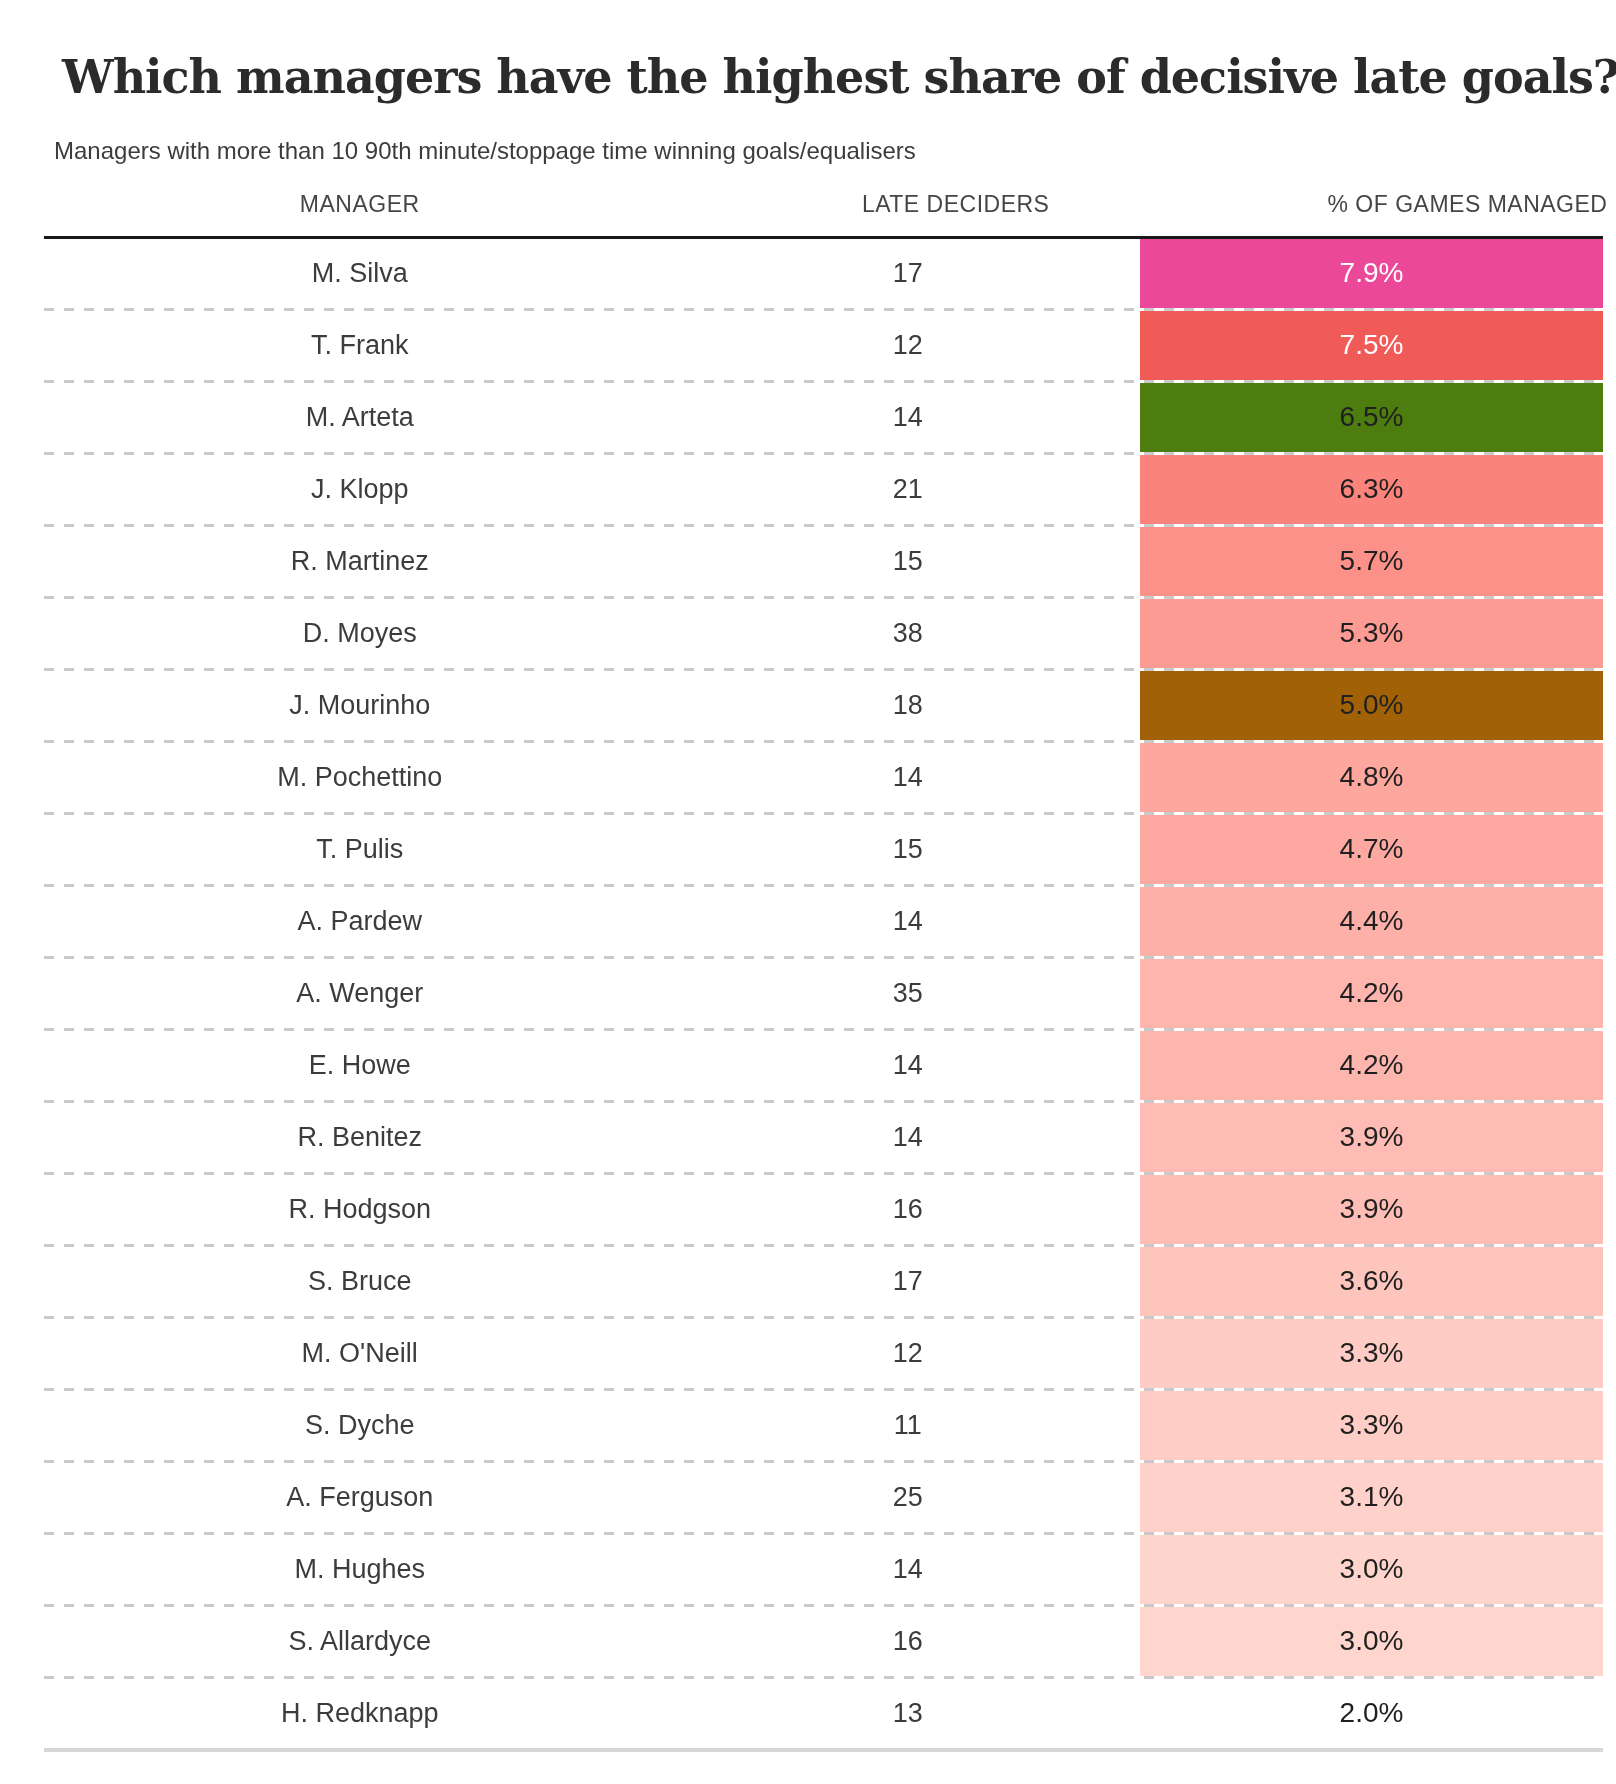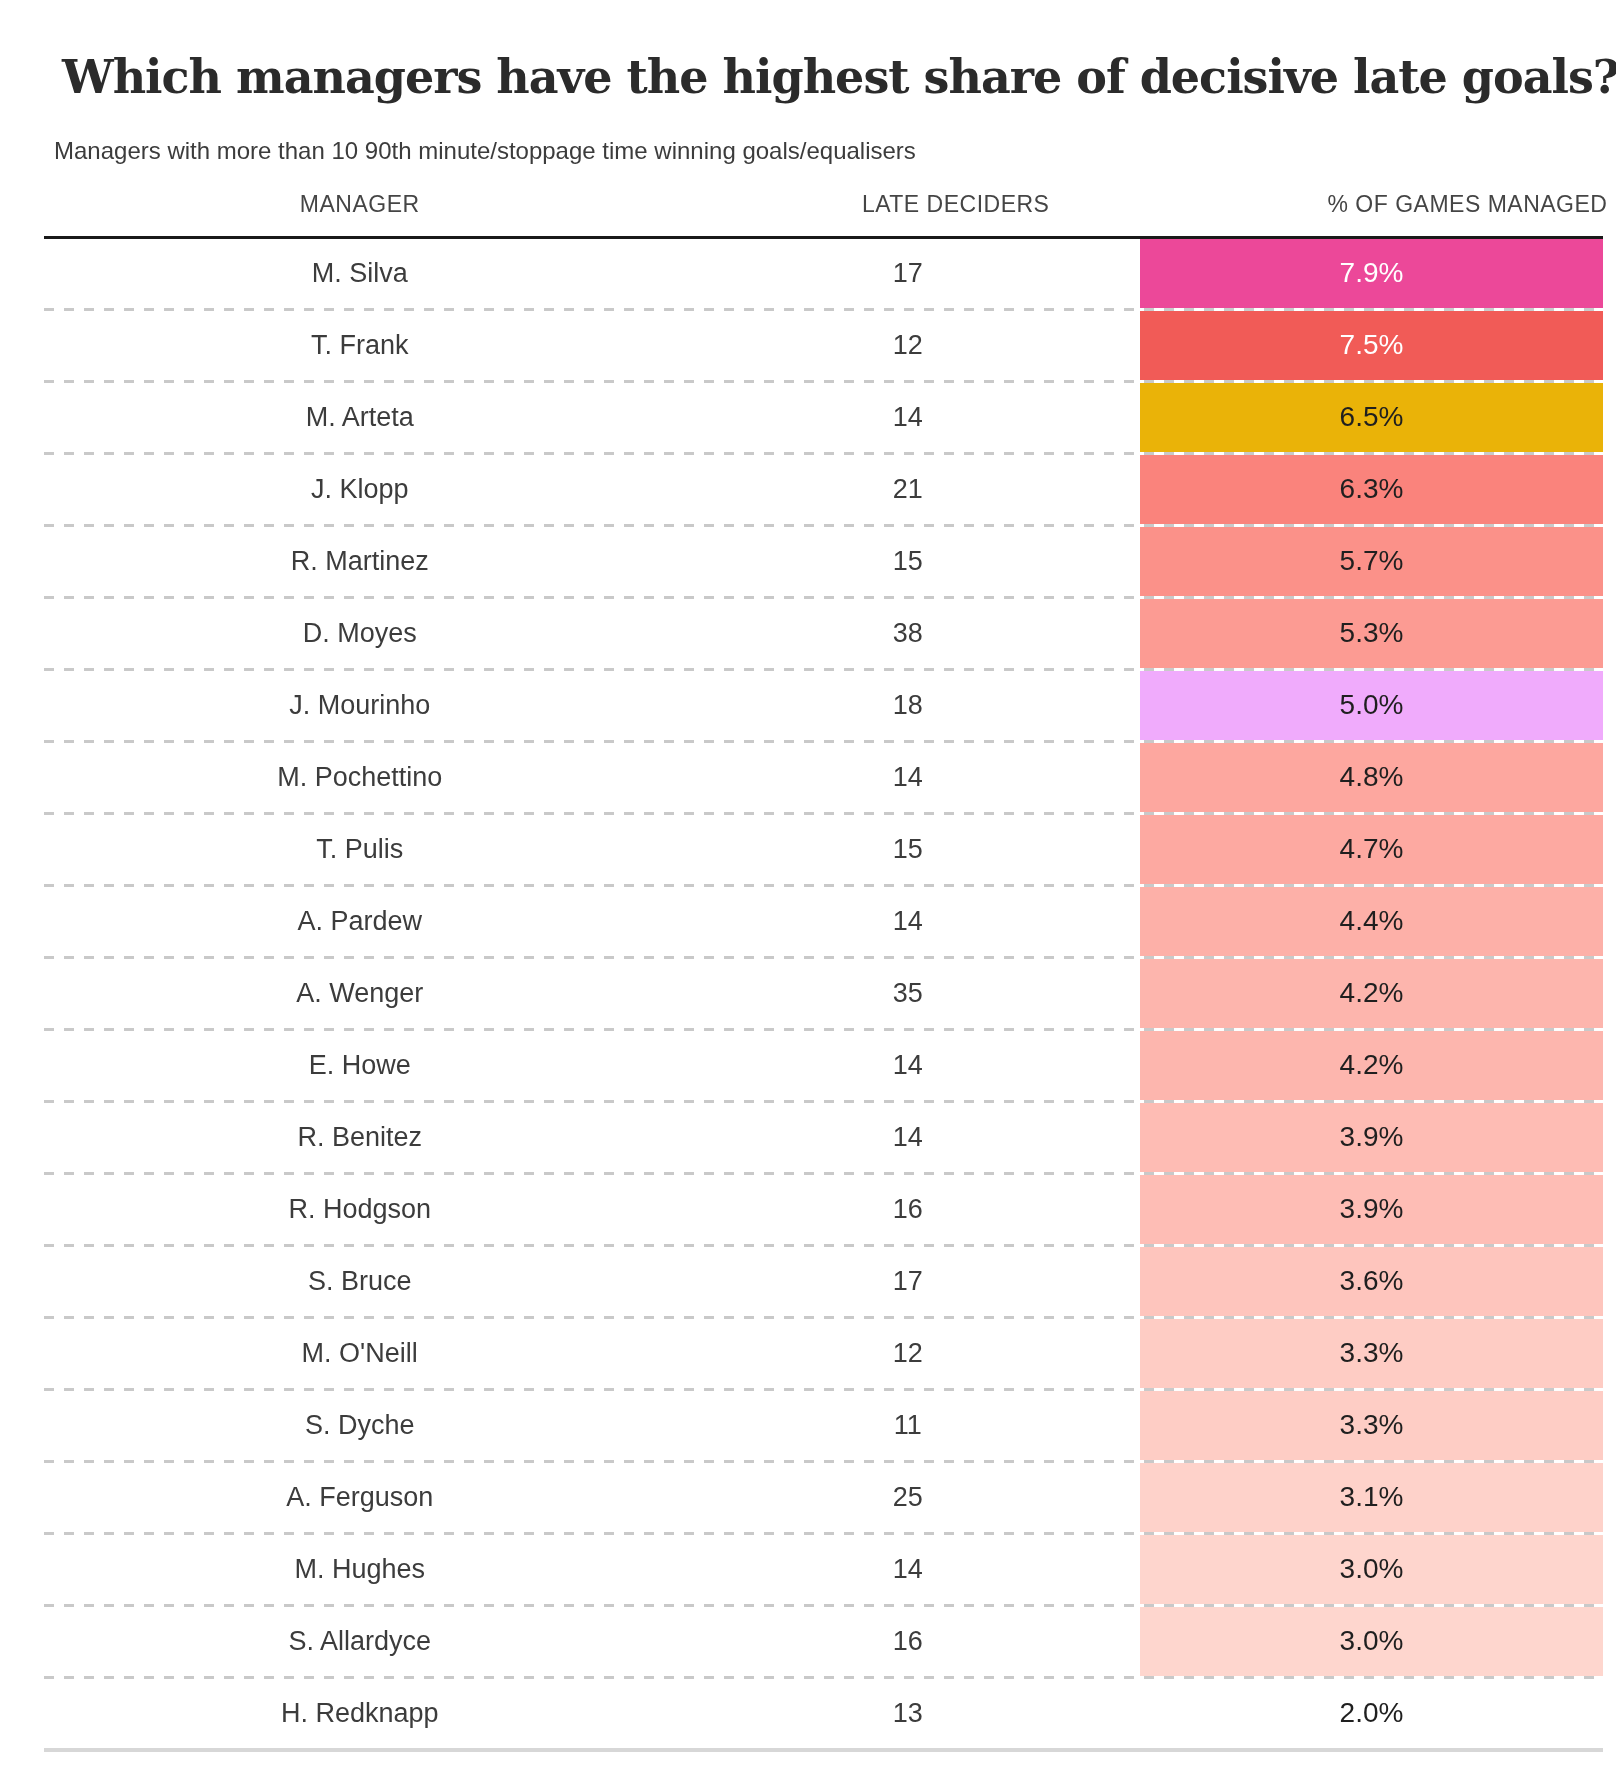--- a/index.html
+++ b/index.html
@@ -94,21 +94,21 @@
         <div class="sep"></div>
         <div class="row">
           <div class="cell">T. Frank</div>
           <div class="cell">12</div>
           <div class="cell pct" style="background: rgb(241, 91, 87); color: rgb(255, 255, 255);">7.5%</div>
         </div>
         <div class="sep"></div>
         <div class="row">
           <div class="cell">M. Arteta</div>
           <div class="cell">14</div>
-          <div class="cell pct" style="background: #eab308; color: rgb(31, 31, 31);">6.5%</div>
+          <div class="cell pct" style="background: #4d7c0f; color: rgb(31, 31, 31);">6.5%</div>
         </div>
         <div class="sep"></div>
         <div class="row">
           <div class="cell">J. Klopp</div>
           <div class="cell">21</div>
           <div class="cell pct" style="background: rgb(250, 131, 124); color: rgb(31, 31, 31);">6.3%</div>
         </div>
         <div class="sep"></div>
         <div class="row">
           <div class="cell">R. Martinez</div>
@@ -118,21 +118,21 @@
         <div class="sep"></div>
         <div class="row">
           <div class="cell">D. Moyes</div>
           <div class="cell">38</div>
           <div class="cell pct" style="background: rgb(252, 155, 147); color: rgb(31, 31, 31);">5.3%</div>
         </div>
         <div class="sep"></div>
         <div class="row">
           <div class="cell">J. Mourinho</div>
           <div class="cell">18</div>
-          <div class="cell pct" style="background: #f0abfc; color: rgb(31, 31, 31);">5.0%</div>
+          <div class="cell pct" style="background: #a16207; color: rgb(31, 31, 31);">5.0%</div>
         </div>
         <div class="sep"></div>
         <div class="row">
           <div class="cell">M. Pochettino</div>
           <div class="cell">14</div>
           <div class="cell pct" style="background: rgb(253, 167, 159); color: rgb(31, 31, 31);">4.8%</div>
         </div>
         <div class="sep"></div>
         <div class="row">
           <div class="cell">T. Pulis</div>

